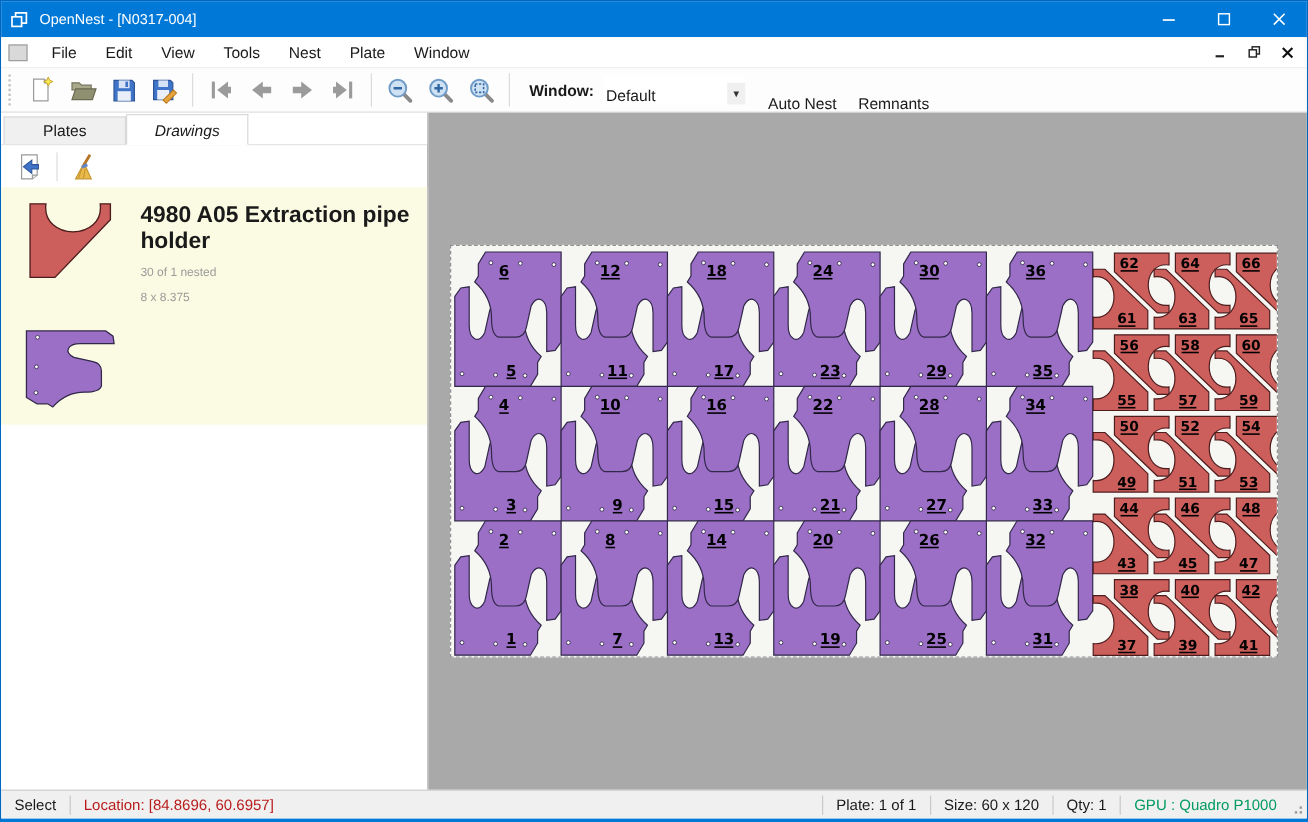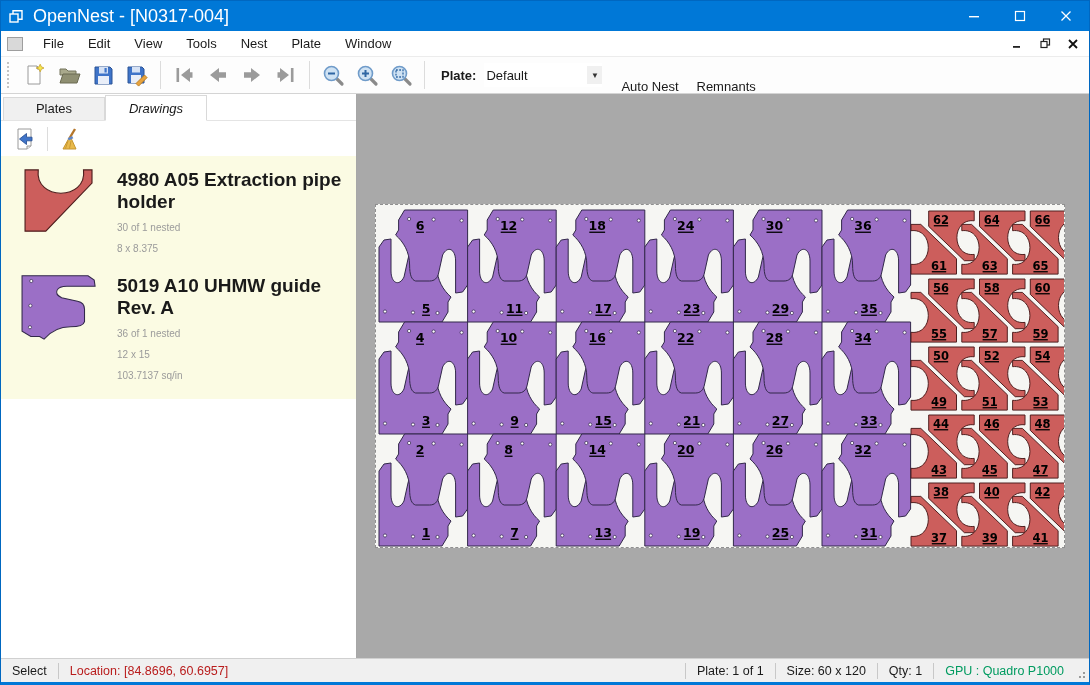--- a/index.html
+++ b/index.html
@@ -3,37 +3,37 @@
 <meta charset="utf-8">
 <style>
   * { margin:0; padding:0; box-sizing:border-box; }
   html,body { width:1090px; height:685px; overflow:hidden; }
   body { font-family:"Liberation Sans", sans-serif; font-size:13px; color:#1a1a1a; background:#fff; }
   .window { width:1090px; height:685px; border:1px solid #0067c0; border-bottom:3px solid var(--accent); display:flex; flex-direction:column; background:#fff; }
 
   
   .titlebar { height:30px; background:var(--accent); display:flex; align-items:center; color:#fff; flex:0 0 auto; }
   .titlebar .appicon { width:30px; display:flex; justify-content:center; }
-  .titlebar .title { flex:1; font-size:18px; padding-left:2px; }
+  .titlebar .title { flex:1; font-size:12px; padding-left:2px; }
   .win-btn { width:46px; height:30px; display:flex; align-items:center; justify-content:center; }
 
   
   .menubar { height:26px; background:#fff; display:flex; align-items:center; border-bottom:1px solid #ececec; flex:0 0 auto; }
   .mdi-doc-icon { width:16px; height:14px; background:#d9d9d9; border:1px solid #9e9e9e; margin:0 8px 0 6px; }
   .menu-item { padding:0 12px; height:26px; line-height:26px; cursor:default; }
   .menubar .spacer { flex:1; }
   .mdi-btn { width:24px; height:22px; display:flex; align-items:center; justify-content:center; margin-right:4px; }
 
   
   .toolbar { height:37px; background:#fdfdfd; border-bottom:1px solid #d4d4d4; display:flex; align-items:center; flex:0 0 auto; }
   .grip { width:5px; height:26px; border-left:2px dotted #c3c3c3; margin:0 6px 0 6px; }
   .tb-btn { width:34px; height:30px; display:flex; align-items:center; justify-content:center; }
   .tb-sep { width:1px; height:28px; background:#dcdcdc; margin:0 6px; }
   .engine-label { font-weight:bold; margin:0 8px 0 10px; }
-  .combo { width:118px; height:24px; display:flex; align-items:center; background:#fff; }
+  .combo { width:118px; height:24px; display:flex; align-items:flex-end; background:#fff; }
   .combo .val { flex:1; padding-left:2px; }
   .combo .arrow { width:15px; height:18px; background:#f0f0f0; display:flex; align-items:center; justify-content:center; font-size:8px; color:#333; }
   .tb-text-btn { padding:0 9px; height:28px; line-height:28px;margin-top:24px; }
 
   
   .main { flex:1; display:flex; min-height:0; }
   .left-panel { width:356px; border-right:1px solid #a7a7a7; display:flex; flex-direction:column; background:#fff; }
   .tabstrip { height:26px; display:flex; align-items:flex-end; background:#fff; padding-left:2px; }
   .tab { width:102px; text-align:center; height:23px; line-height:22px; background:#f0f0f0; border:1px solid #d9d9d9; border-bottom:none; }
   .tab.active { background:#fff; height:26px; line-height:25px; border-bottom:1px solid #fff; margin-bottom:-1px; position:relative; z-index:2;font-style:italic; }
@@ -190,21 +190,21 @@
         </svg>
     </div>
     <div class="tb-btn">
       <svg width="24" height="24" viewBox="0 0 24 24">
           <line x1="15.5" y1="15.5" x2="21" y2="21" stroke="#8a8a8a" stroke-width="3.2" stroke-linecap="round"></line>
           <circle cx="10.5" cy="10.5" r="7" fill="#cfe2f3" stroke="#6f9bc9" stroke-width="1.6"></circle>
           <rect x="7" y="7" width="7" height="7" fill="none" stroke="#2f66a3" stroke-width="1.3" stroke-dasharray="1.8,1.4"></rect>
         </svg>
     </div>
     <div class="tb-sep"></div>
-    <span class="engine-label">Plate:</span>
+    <span class="engine-label">Window:</span>
     <div class="combo">
       <span class="val">Default</span>
       <span class="arrow">▼</span>
     </div>
     <div class="tb-text-btn" style="margin-left:10px;">Auto Nest</div>
     <div class="tb-text-btn">Remnants</div>
   </div>
 
   <div class="main">
     <div class="left-panel">
@@ -247,26 +247,20 @@
           <div class="thumb">
               <svg id="thumb-purple" width="88" height="66" viewBox="-2 -2 88 75">
                 <g transform="translate(112,0) rotate(90)">
                   <path d="M0,112 L0,37 L5,30 L12,29 L12,61 C12,73 20,77 25,67 L29,49 C30,44 33,41 38,41 L52,41 C56,42 58,47 58,57 C58,70 64,80 72,87 L69,92 L69,102 L63,112 Z" fill="#9B6FC6" stroke="#32284a" stroke-width="1.2"></path>
                   <circle cx="6" cy="101.5" r="1.8" fill="#fff" stroke="#32284a" stroke-width="0.8"></circle>
                   <circle cx="34" cy="102.5" r="1.8" fill="#fff" stroke="#32284a" stroke-width="0.8"></circle>
                   <circle cx="58.5" cy="103" r="1.8" fill="#fff" stroke="#32284a" stroke-width="0.8"></circle>
                 </g>
               </svg>
             </div>
-          <div class="d-info">
-            <div class="d-title">5019 A10 UHMW guide Rev. A</div>
-            <div class="d-meta">36 of 1 nested</div>
-            <div class="d-meta">12 x 15</div>
-            <div class="d-meta">103.7137 sq/in</div>
-          </div>
         </div>
       </div>
       <div class="panel-fill"></div>
     </div>
 
     <div class="canvas">
       <div class="plate">
         <svg id="plate-svg" width="688" height="342" viewBox="0 0 688 342">
             <defs>
               <g id="pp">

